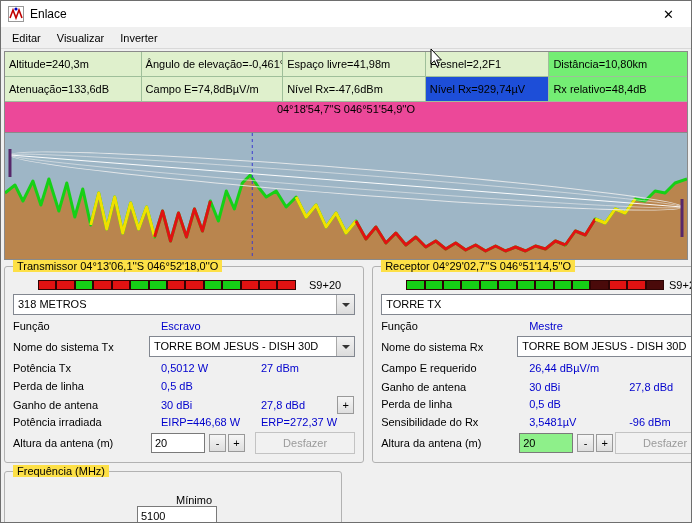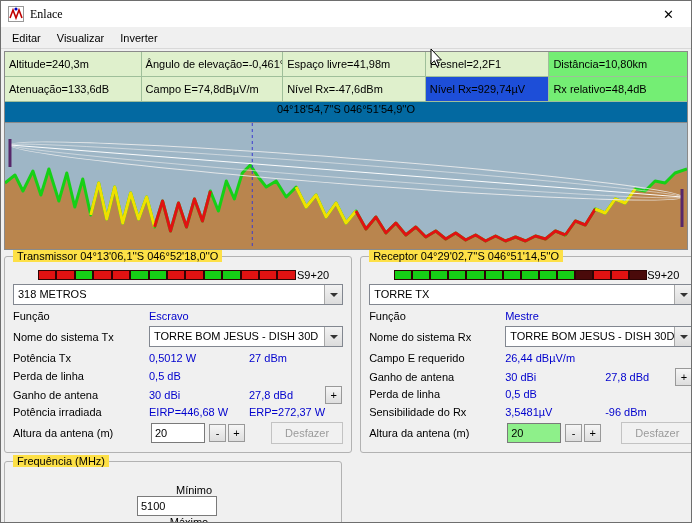--- a/index.html
+++ b/index.html
@@ -1,30 +1,30 @@
 <!DOCTYPE html>
 <html><head>
 <meta charset="utf-8">
 <style>
   html,body{margin:0;padding:0;background:#ffffff;font-family:"Liberation Sans",sans-serif;font-size:11px;color:#000;}
   .window{position:relative;width:692px;height:523px;background:#f0f0f0;border:1px solid #6e6e6e;box-sizing:border-box;overflow:hidden;}
   
   .titlebar{height:26px;background:#ffffff;display:flex;align-items:center;padding-left:7px;}
   .app-icon{width:16px;height:16px;display:inline-flex;}
-  .titlebar .title{margin-left:6px;font-size:12px;font-family:Liberation Serif, serif;}
+  .titlebar .title{margin-left:6px;font-size:12px;}
   .close-btn{margin-left:auto;width:45px;height:26px;border:none;background:transparent;font-size:13px;display:flex;align-items:center;justify-content:center;padding:0;font-family:inherit;}
   
   .menubar{height:21px;background:#f0f0f0;display:flex;align-items:center;border-bottom:1px solid #d9d9d9;padding-left:3px;}
   .menu-item{padding:3px 8px;}
   .content{padding:2px 3px 0 3px;}
   
   .info-grid{display:grid;grid-template-columns:137fr 142fr 143fr 124fr 138fr;border:1px solid #8a8a8a;border-bottom:none;}
   .info-cell{height:24px;line-height:24px;padding-left:4px;border-right:1px solid #9fbf9a;border-bottom:1px solid #9fbf9a;white-space:nowrap;overflow:hidden;}
   .info-cell:nth-child(5n){border-right:none;}
-  .coord-strip{height:20px;line-height:14px;text-align:center;background:#0369a1;border-left:1px solid #8a8a8a;border-right:1px solid #8a8a8a;}
+  .coord-strip{height:30px;line-height:14px;text-align:center;background:#ec4899;border-left:1px solid #8a8a8a;border-right:1px solid #8a8a8a;}
   
   .chart{height:126px;border:1px solid #8a8a8a;position:relative;overflow:hidden;}
   .chart svg{display:block;width:100%;height:100%;}
   
   .panels{display:grid;grid-template-columns:1fr 1fr;gap:8px;margin-top:6px;}
   .groupbox{position:relative;border:1px solid #b2b2b2;border-radius:3px;padding:12px 8px 4px 8px;box-sizing:border-box;background:#f0f0f0;}
   .gb-title{position:absolute;top:-7px;left:8px;background:#fde047;padding:0 4px;white-space:nowrap;}
   .gb-body{display:flex;flex-direction:column;gap:3px;}
   .panels .groupbox{height:197px;}
   
@@ -35,27 +35,27 @@
   .seg.green{background:#16d016;}
   .seg.dark{background:#4a0a0a;}
   .meter-label{margin-left:auto;padding-right:14px;}
   
   .combo{height:21px;background:#fff;border:1px solid #828790;display:flex;align-items:stretch;box-sizing:border-box;}
   .combo-text{flex:1;padding-left:4px;line-height:19px;white-space:nowrap;overflow:hidden;}
   .combo-btn{width:17px;background:linear-gradient(#f2f2f2,#dcdcdc);border-left:1px solid #a8a8a8;display:flex;align-items:center;justify-content:center;}
   .tri{width:0;height:0;border-left:4px solid transparent;border-right:4px solid transparent;border-top:4px solid #333;}
   
   .vrow{display:grid;grid-template-columns:136px 100px 1fr 18px;align-items:center;height:15px;}
-  .vrow .val{color:#0000cd;white-space:nowrap;}
+  .vrow .val{color:#0000cd;white-space:nowrap;margin-left:12px;}
   .srow{display:grid;grid-template-columns:136px 1fr;align-items:center;height:21px;}
   .arow{display:grid;grid-template-columns:136px 56px 17px 17px 1fr;align-items:center;gap:2px;height:22px;}
   .sbtn{width:17px;height:18px;border:1px solid #999;background:linear-gradient(#f6f6f6,#dedede);font-size:11px;line-height:1;padding:0;font-family:inherit;}
   .txt{width:54px;height:20px;border:1px solid #7a7a7a;box-sizing:border-box;padding:0 3px;font-size:11px;font-family:inherit;background:#fff;}
   .txt.green{background:#8ef08a;}
-  .undo{justify-self:end;width:72px;height:22px;border:1px solid #c3c3c3;background:#f1f1f1;color:#9b9b9b;font-size:11px;font-family:inherit;}
+  .undo{justify-self:end;width:100px;height:22px;border:1px solid #c3c3c3;background:#f1f1f1;color:#9b9b9b;font-size:11px;font-family:inherit;}
   
   .bottom-row{display:grid;grid-template-columns:1fr 1fr;gap:8px;margin-top:8px;}
   .bottom-row .groupbox{height:67px;}
   .rede-combo{margin-top:12px;}
   .freq-row{display:flex;align-items:center;margin-top:10px;flex-direction:column;}
   .freq-row .flbl{margin-left:42px;}
   .freq-row .flbl2{margin-left:32px;}
   .freq-row .txt{width:80px;margin-left:8px;}
   
   .mouse-cursor{position:absolute;left:429px;top:47px;z-index:50;pointer-events:none;}

